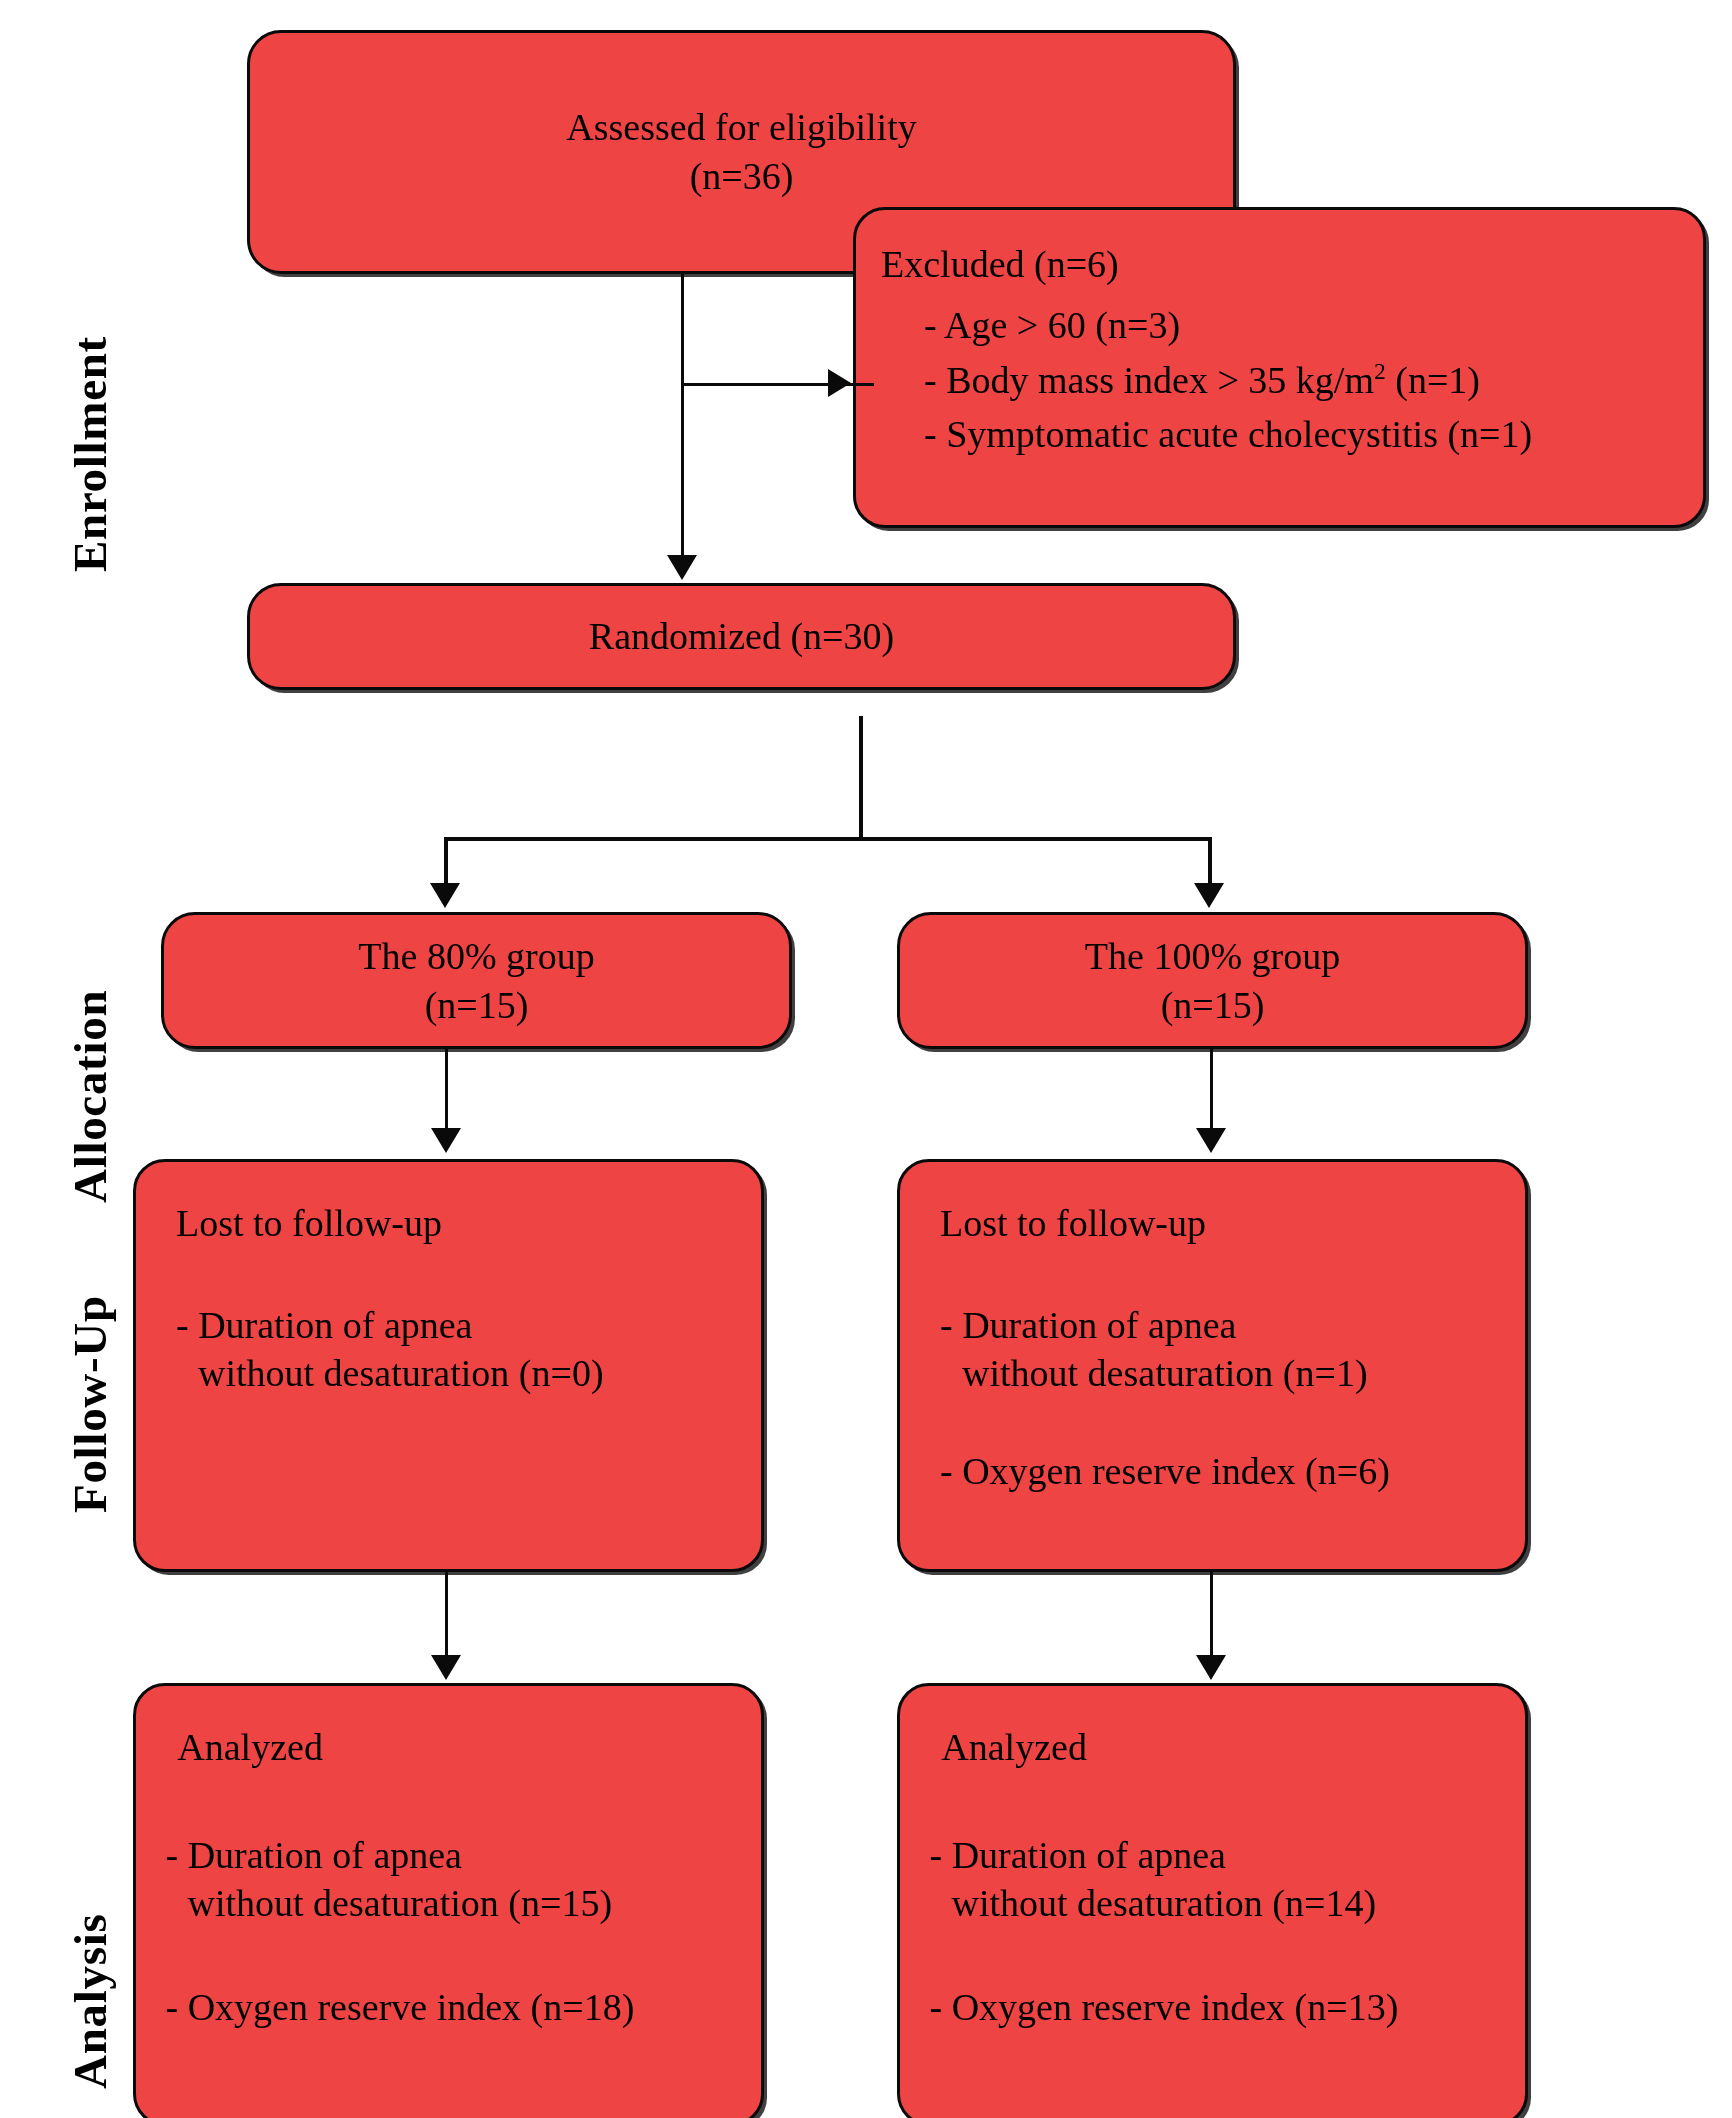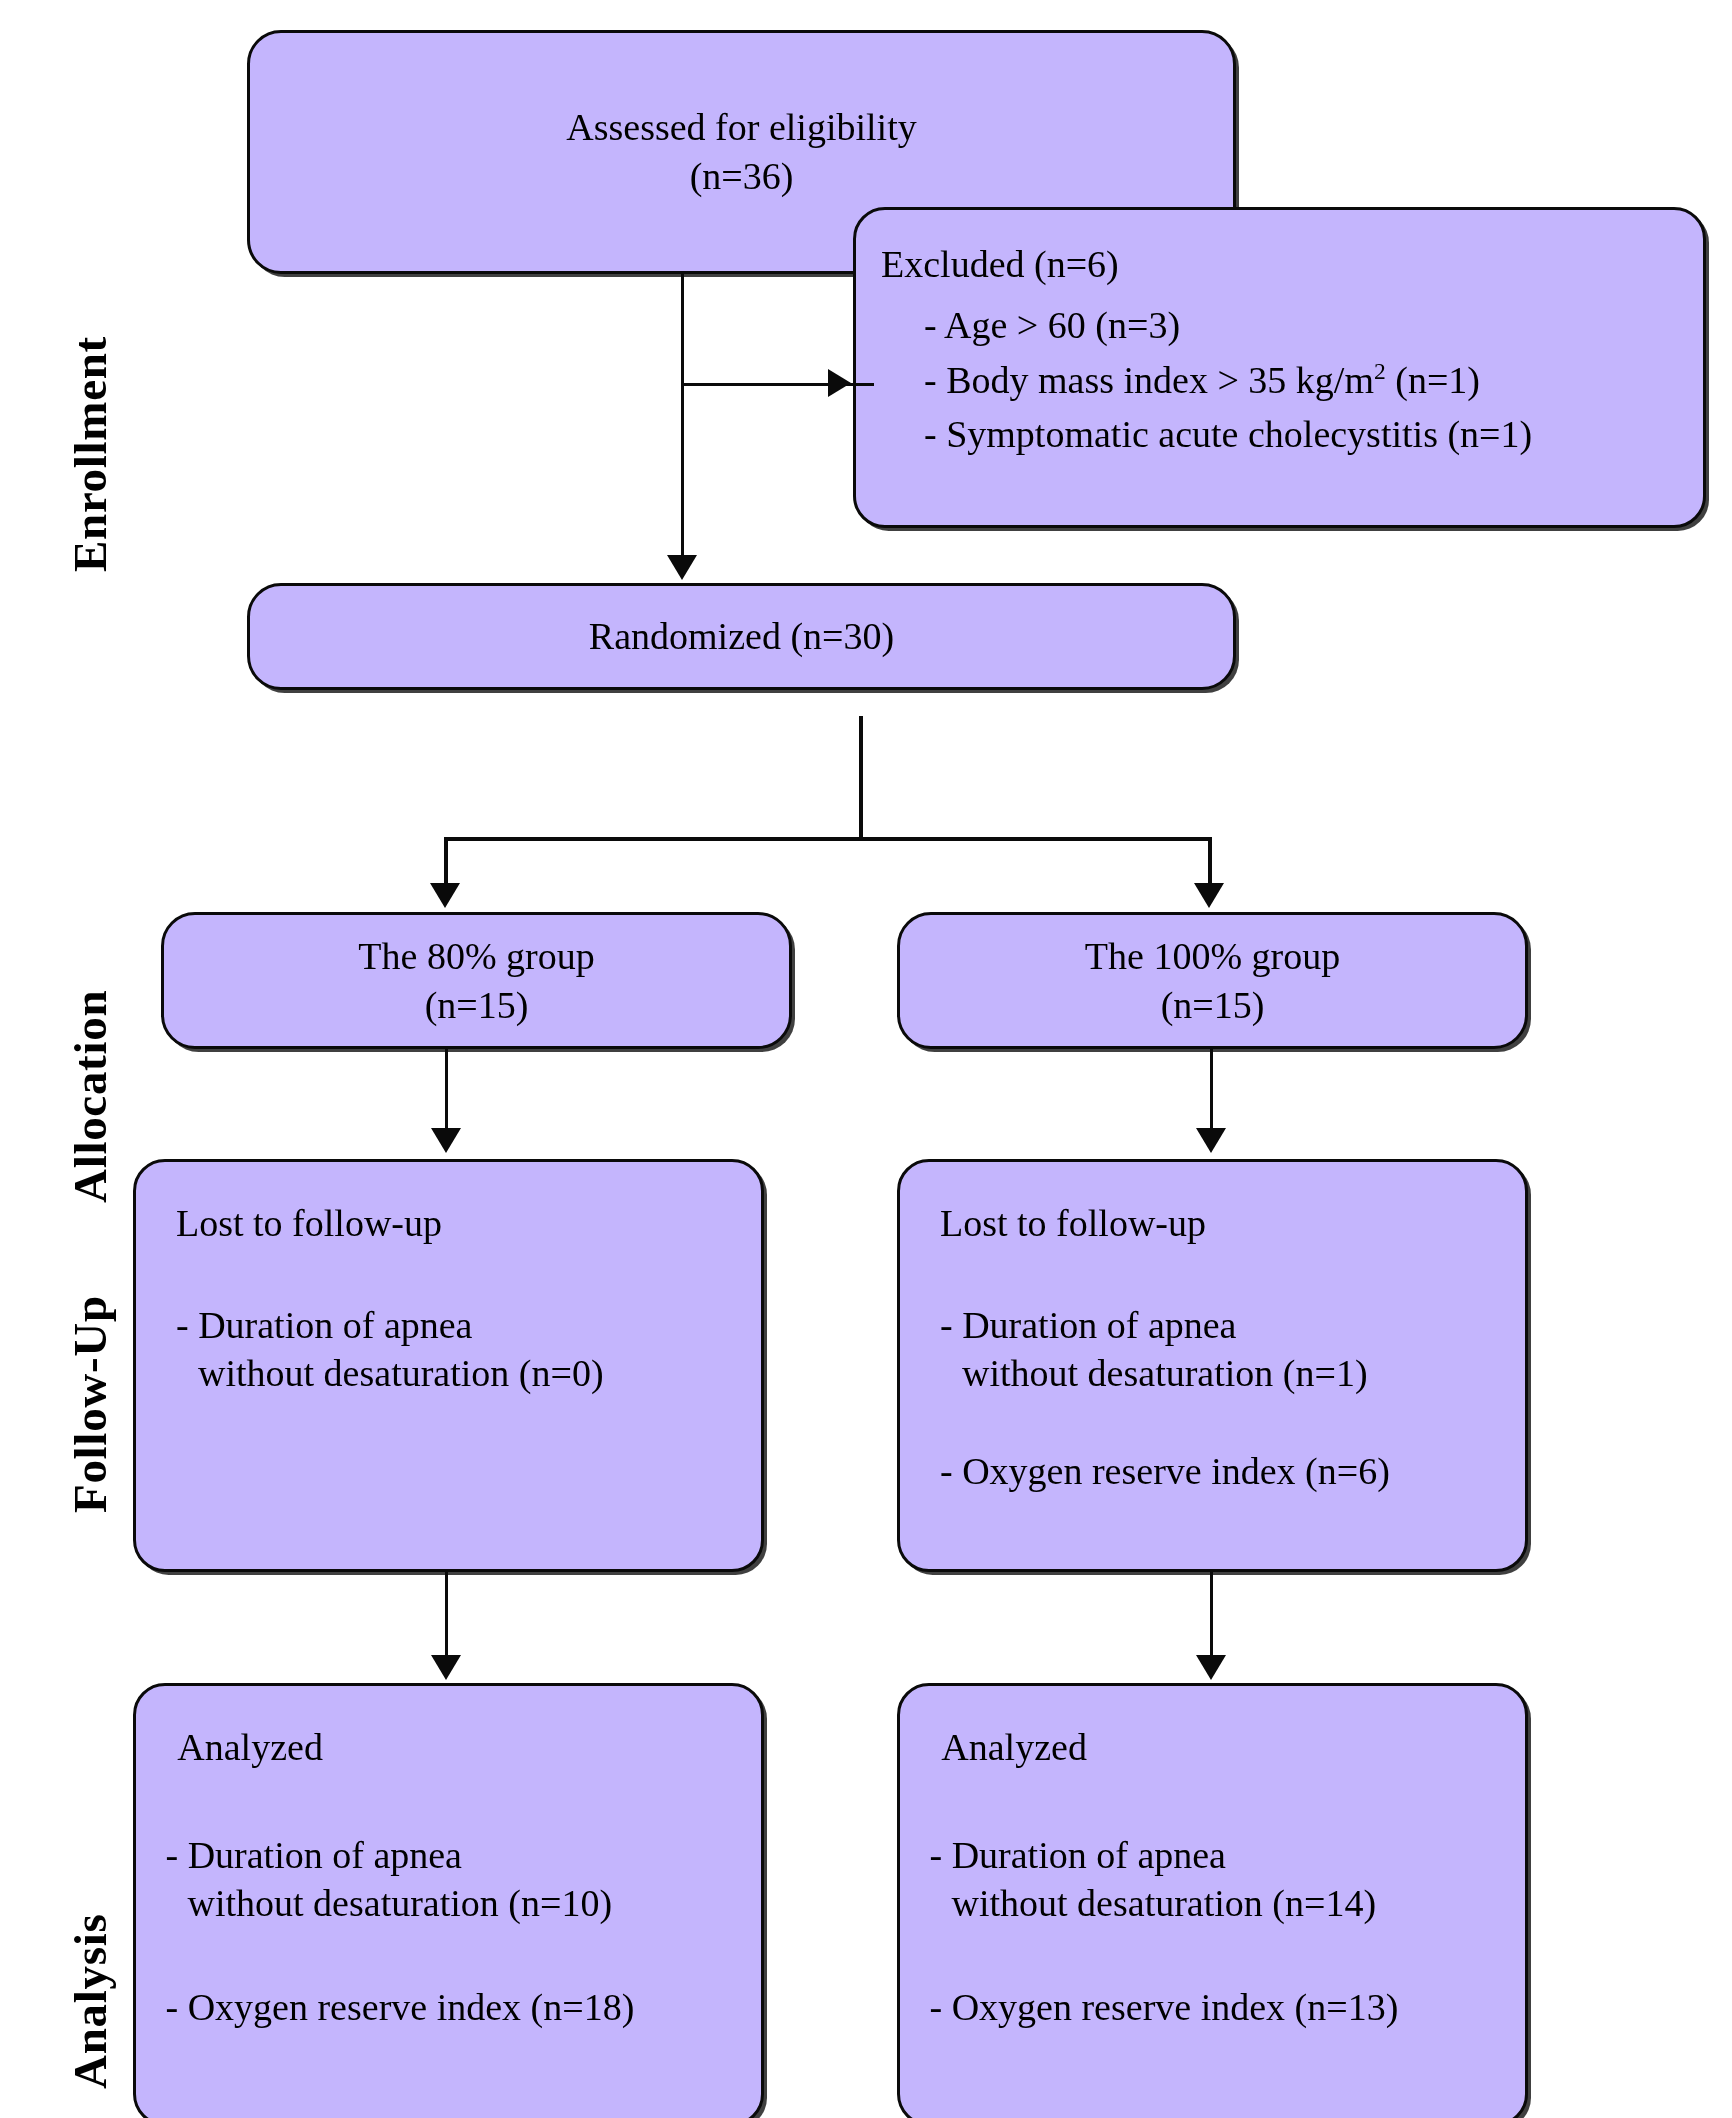--- a/index.html
+++ b/index.html
@@ -14,21 +14,21 @@
     letter-spacing:0.7px;
     color:#000;
     white-space:nowrap;
     transform-origin:left top;
     transform:rotate(-90deg);
   }
 
   .box{
     position:absolute;
     box-sizing:border-box;
-    background:#c4b5fd;
+    background:#ef4444;
     border:3.7px solid #0a0a0a;
     border-radius:34px;
     box-shadow:3.7px 3.7px 0 -0.7px rgba(30,30,30,.85);
   }
   .box.soft{border-radius:32px;}
 
   .box .inner{
     position:absolute;
     inset:0;
     display:flex;
@@ -154,21 +154,21 @@
     </div>
   </div>
 
   <div class="box soft" style="left:133px;top:1683px;width:631px;height:443px;">
     <div class="inner lft" style="padding:37px 16px 19px 29.5px;">
       <span class="hd" style="padding-left:11.8px;">Analyzed</span>
       <span class="bul" style="margin-top:59px;">
         <span class="dash">-</span>
         <span>Duration of apnea</span>
       </span>
-      <span class="sub" style="padding-left:22px;">without desaturation (n=10)</span>
+      <span class="sub" style="padding-left:22px;">without desaturation (n=15)</span>
       <span class="bul" style="margin-top:55px;">
         <span class="dash">-</span>
         <span>Oxygen reserve index (n=18)</span>
       </span>
     </div>
   </div>
 
   <div class="box soft" style="left:897px;top:1683px;width:631px;height:443px;">
     <div class="inner lft" style="padding:37px 16px 19px 29.5px;">
       <span class="hd" style="padding-left:11.8px;">Analyzed</span>

